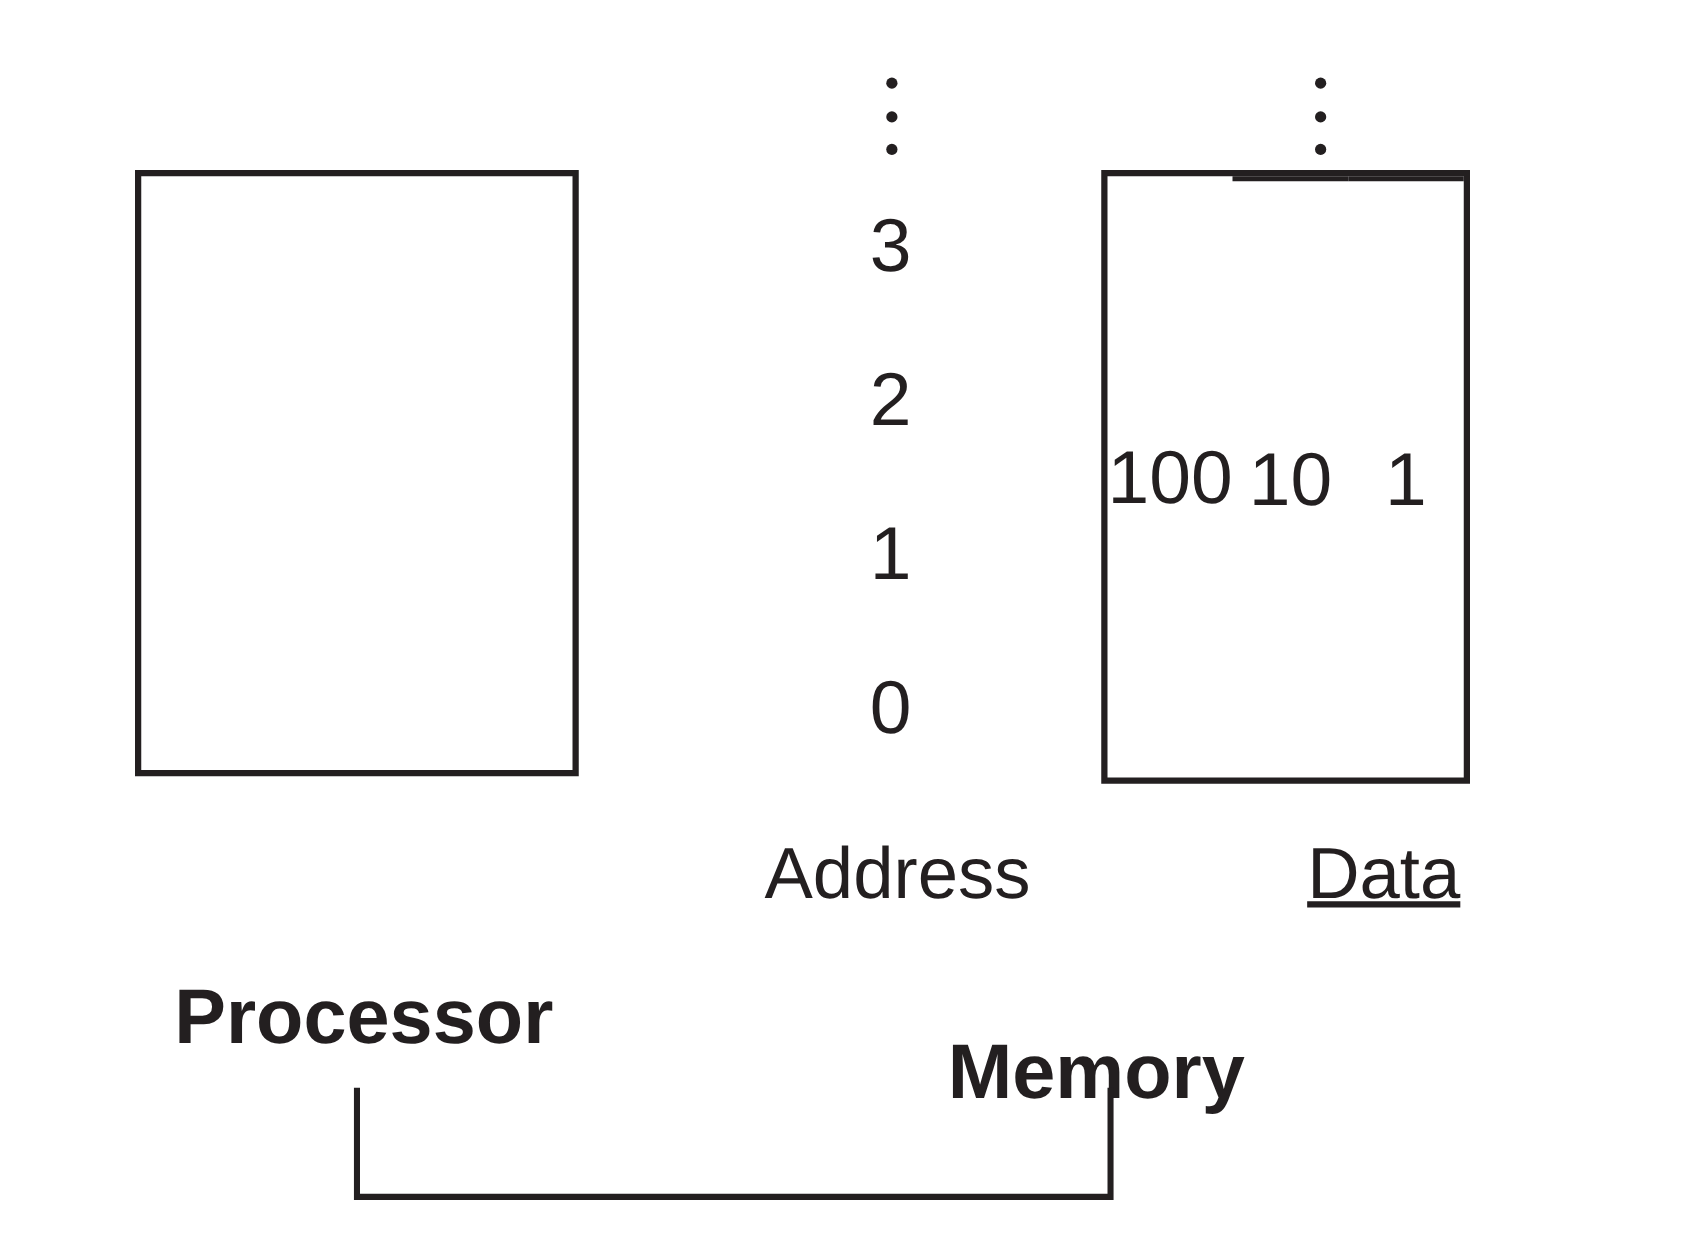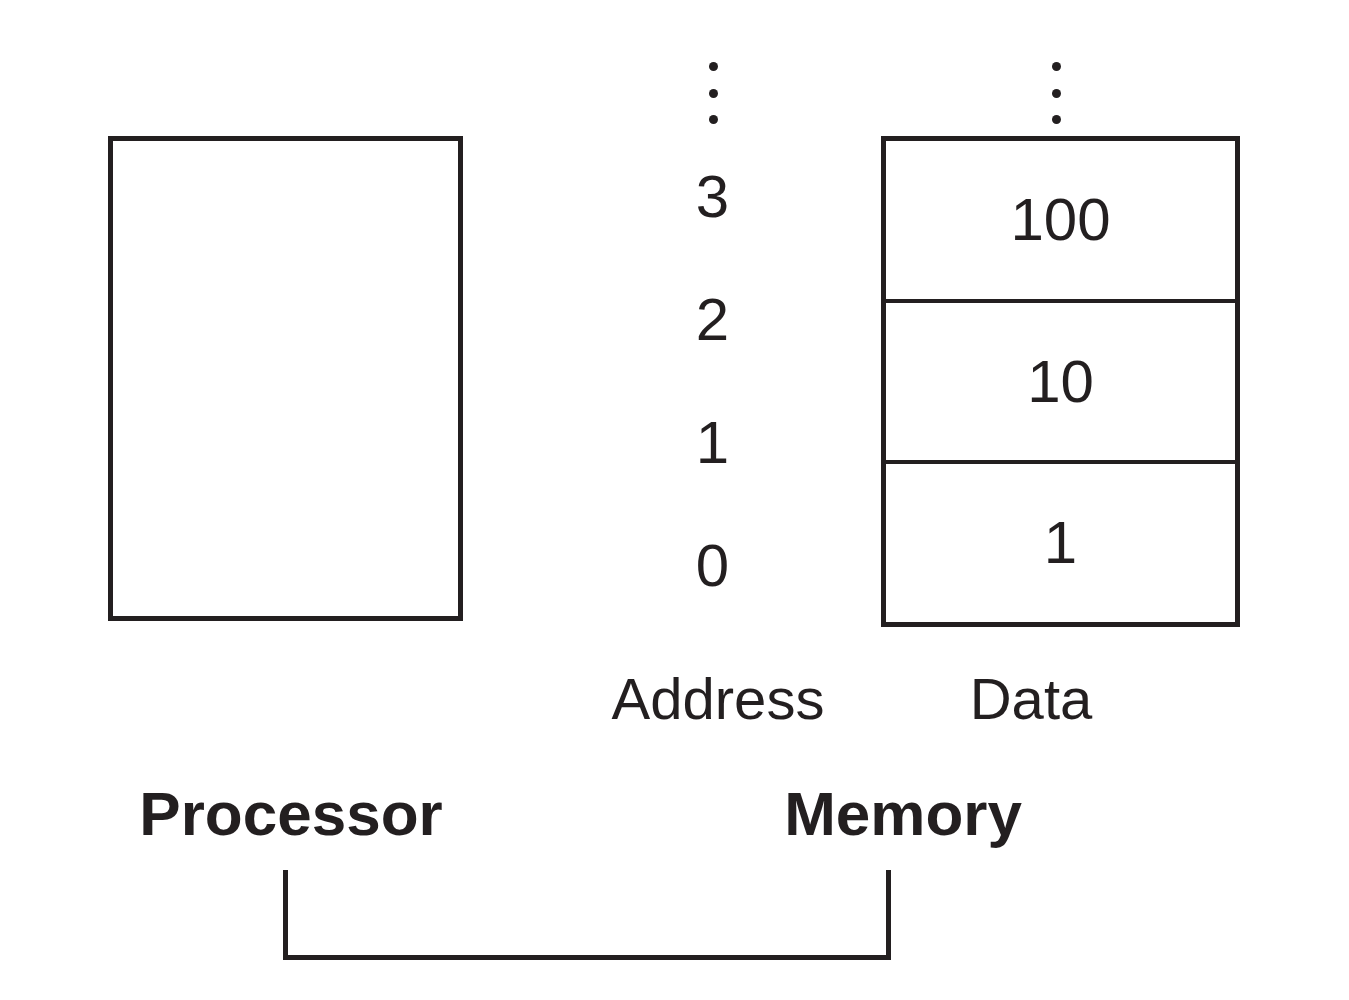--- a/index.html
+++ b/index.html
@@ -34,45 +34,45 @@
     position: absolute; left: 640px; top: 136px; width: 145px; height: 491px;
     display: flex; flex-direction: column;
   }
   .address-cell {
     flex: 1; display: flex; align-items: center; justify-content: center;
     font-size: 60px; line-height: 1; color: var(--text);
   }
 
   
   .memory-table {
-    position: absolute; left: 881px; top: 136px; width: 359px; height: 491px;
+    position: absolute; left: 881px; top: 136px; width: 295px; height: 491px;
     border: 5px solid var(--line); background: var(--bg);
-    display: flex; flex-direction: column;
+    display: flex; flex-direction: row;
   }
   .memory-row {
     flex: 1; display: flex; align-items: center; justify-content: center;
     font-size: 60px; line-height: 1; color: var(--text);
   }
   .memory-row + .memory-row { border-top: 4px solid var(--line); }
 
   
   .col-label {
     position: absolute; top: 648px; width: 250px;
     text-align: center; font-size: 58px; line-height: 1.2; color: var(--text); margin-top: 16px;
   }
   .label-address { left: 593px; }
-  .label-data { left: 906px; }
+  .label-data { left: 982px; text-decoration: underline; }
 
   
   .caption {
     position: absolute; top: 780px; width: 350px;
     text-align: center; font-size: 62px; font-weight: bold; line-height: 1.1; color: var(--text);
   }
   .caption-processor { left: 116px; }
-  .caption-memory { left: 728px; }
+  .caption-memory { left: 702px; margin-top: 44px; }
 
   
   .bracket { position: absolute; left: 283px; top: 870px; width: 608px; height: 94px; }
 </style>
 </head>
 <body>
 
 <div class="canvas">
 
   <div class="processor-box"></div>

